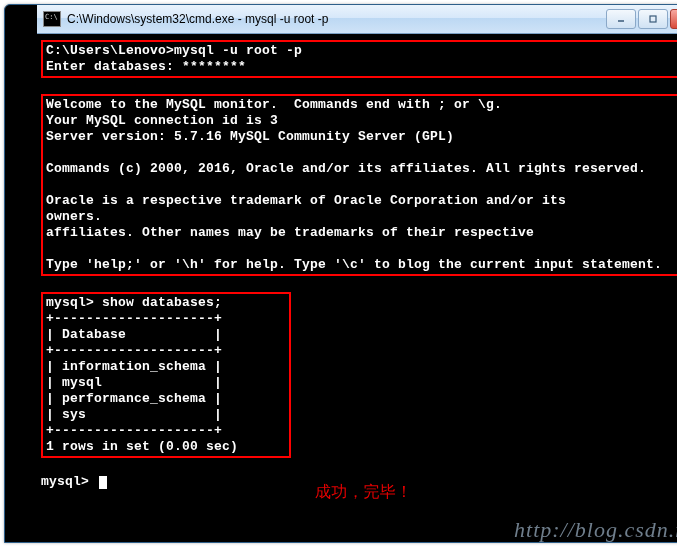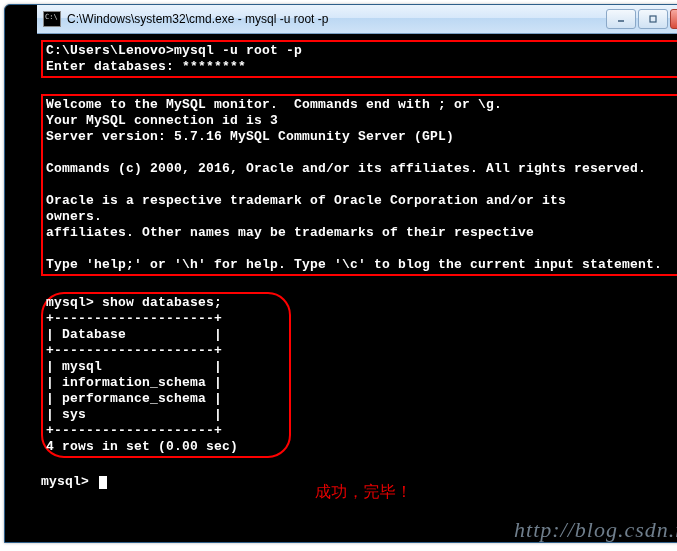--- a/index.html
+++ b/index.html
@@ -86,21 +86,21 @@
     position: relative;
     font-weight: bold;
     letter-spacing: 0.2px;
   }
   .box {
     border: 2px solid #f00;
     padding: 1px 3px;
     margin-bottom: 16px;
   }
   .box1 { margin-top: 4px; }
-  .box3 { width: 240px; border-radius: 23px; }
+  .box3 { width: 240px; }
   .prompt-line { margin-top: 8px; }
   .cursor {
     display: inline-block;
     width: 8px;
     height: 13px;
     background: #fff;
     vertical-align: text-bottom;
     margin-left: 2px;
   }
   .annot {
@@ -167,26 +167,26 @@
       <pre>owners.</pre>
       <pre>affiliates. Other names may be trademarks of their respective</pre>
       <pre> </pre>
       <pre>Type 'help;' or '\h' for help. Type '\c' to blog the current input statement.</pre>
     </div>
     <div class="box box3">
       <pre>mysql&gt; show databases;</pre>
       <pre>+--------------------+</pre>
       <pre>| Database           |</pre>
       <pre>+--------------------+</pre>
+      <pre>| information_schema |</pre>
       <pre>| mysql              |</pre>
-      <pre>| information_schema |</pre>
       <pre>| performance_schema |</pre>
       <pre>| sys                |</pre>
       <pre>+--------------------+</pre>
-      <pre>4 rows in set (0.00 sec)</pre>
+      <pre>1 rows in set (0.00 sec)</pre>
     </div>
     <div class="prompt-line">
       <span>mysql&gt; </span><span class="cursor"></span>
     </div>
 
     <div class="annot annot1">成功，完毕！</div>
     <div class="watermark">http://blog.csdn.ne</div>
   </div>
 </div>
 

